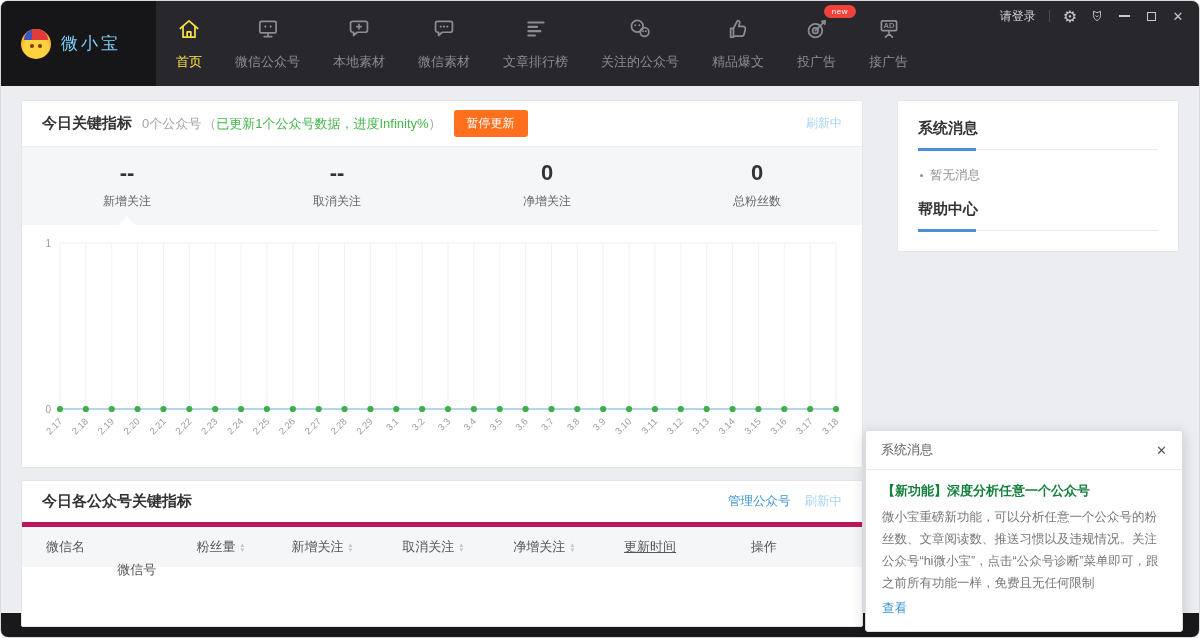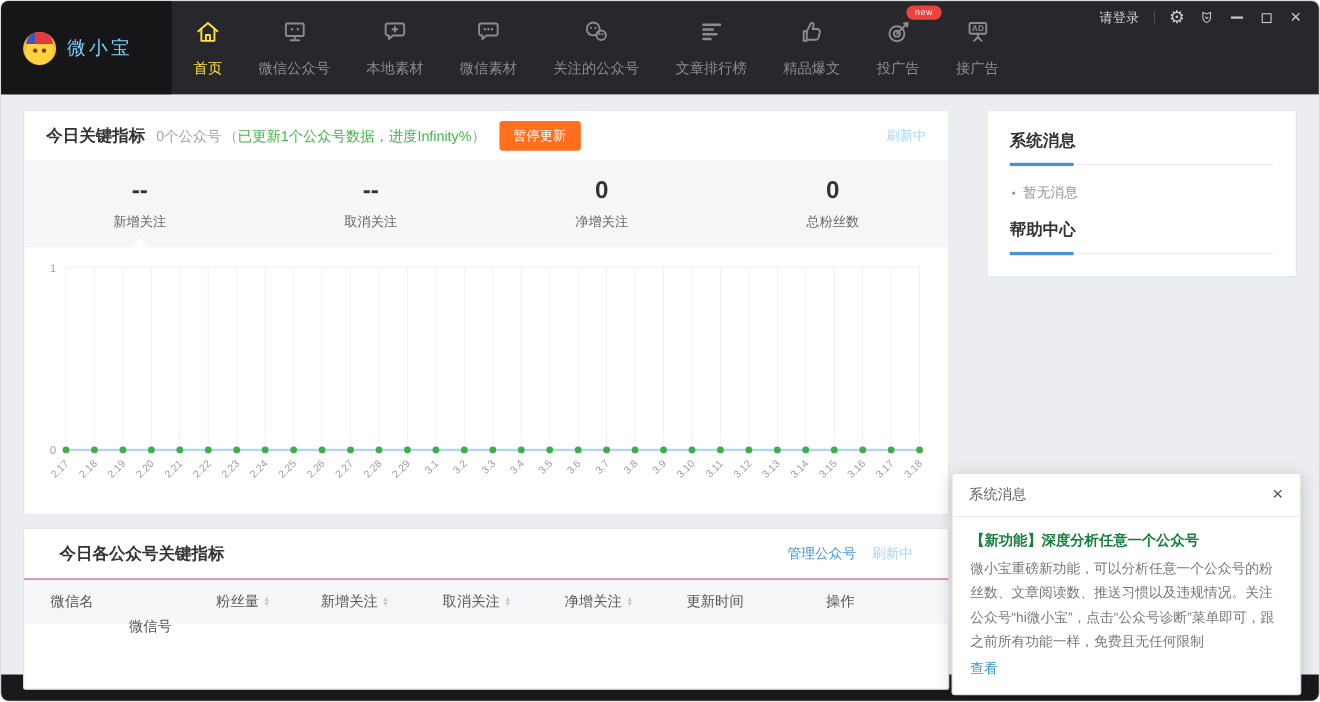--- a/index.html
+++ b/index.html
@@ -48,21 +48,21 @@
   .metrics-row { display:flex; background:#f5f6f8; padding:13px 0 15px; position:relative; }
   .metric { flex:1; text-align:center; cursor:pointer; }
   .metric-value { font-size:22px; font-weight:bold; color:#333; line-height:26px; }
   .metric-label { font-size:12px; color:#666; margin-top:7px; }
   .metric-caret { position:absolute; bottom:0; left:calc(12.5% - 8px); width:0; height:0; border-left:8px solid transparent; border-right:8px solid transparent; border-bottom:9px solid #fff; }
 
   .chart-wrap { padding:4px 6px 0 4px; }
   .chart-wrap svg { display:block; }
 
   .tbl-card { margin-top:12px; }
-  .tbl-header { display:flex; align-items:center; height:46px; padding:0 32px; border-bottom:1px solid #be185d; }
+  .tbl-header { display:flex; align-items:center; height:46px; padding:0 20px; border-bottom:5px solid #be185d; }
   .tbl-title { font-size:15px; font-weight:bold; color:#333; }
   .tbl-links { margin-left:auto; display:flex; align-items:center; gap:14px; font-size:12.5px; }
   .manage-link { color:#3f97d4; cursor:pointer; }
   .tbl-refresh { color:#a8d4f2; }
   .tbl-cols { display:flex; align-items:center; background:#f5f6f8; height:40px; padding:0 24px; color:#555; font-size:13px; }
   .th { display:flex; align-items:center; gap:4px; }
   .sorter { display:inline-flex; flex-direction:column; line-height:5px; color:#c3c7cd; font-size:7px; transform:scale(.9); }
   .tbl-empty { height:59px; }
 
   
@@ -123,31 +123,31 @@
       </div>
       <div class="nav-item">
         <span><svg viewBox="0 0 24 24">
               <path d="M6 5h12a1.8 1.8 0 0 1 1.8 1.8v6.4a1.8 1.8 0 0 1-1.8 1.8h-7.6L7 18v-3H6a1.8 1.8 0 0 1-1.8-1.8V6.8A1.8 1.8 0 0 1 6 5z"></path>
               <path d="M9 9.8h.01M12 9.8h.01M15 9.8h.01" stroke-width="2"></path>
             </svg></span>
         <span>微信素材</span>
       </div>
       <div class="nav-item">
         <span><svg viewBox="0 0 24 24">
+              <path d="M5 6h14M5 10h8M5 14h11M5 18h6" stroke-width="2"></path>
+            </svg></span>
+        <span>文章排行榜</span>
+      </div>
+      <div class="nav-item">
+        <span><svg viewBox="0 0 24 24">
               <circle cx="9.5" cy="9.5" r="5.4"></circle>
               <circle cx="16.2" cy="14.8" r="4"></circle>
               <path d="M7.6 8.6h.01M11.4 8.6h.01M15 14h.01M17.4 14h.01" stroke-width="1.8"></path>
             </svg></span>
         <span>关注的公众号</span>
-      </div>
-      <div class="nav-item">
-        <span><svg viewBox="0 0 24 24">
-              <path d="M5 6h14M5 10h8M5 14h11M5 18h6" stroke-width="2"></path>
-            </svg></span>
-        <span>文章排行榜</span>
       </div>
       <div class="nav-item">
         <span><svg viewBox="0 0 24 24">
               <path d="M5.2 11.5h2.6v8H5.2z"></path>
               <path d="M7.8 18.6h7.4c1.2 0 2.2-.8 2.5-2l1-4.2c.3-1.4-.7-2.8-2.1-2.8h-3.9l.9-3.4c.4-1.5-1.6-2.5-2.5-1.2L7.8 11.5"></path>
             </svg></span>
         <span>精品爆文</span>
       </div>
       <div class="nav-item">
         <span class="badge-new">new</span>
@@ -362,21 +362,21 @@
                 <span>▼</span>
               </span>
             </div>
             <div class="th" style="width: 14%;">
               <span>净增关注</span>
               <span class="sorter">
                 <span>▲</span>
                 <span>▼</span>
               </span>
             </div>
-            <div class="th" style="width: 16%;">
+            <div class="th" style="width: 16%; text-decoration: underline;">
               <span>更新时间</span>
             </div>
             <div class="th" style="width: 11%;">
               <span>操作</span>
             </div>
           </div>
         <div class="tbl-empty"></div>
       </div>
     </div>
 

